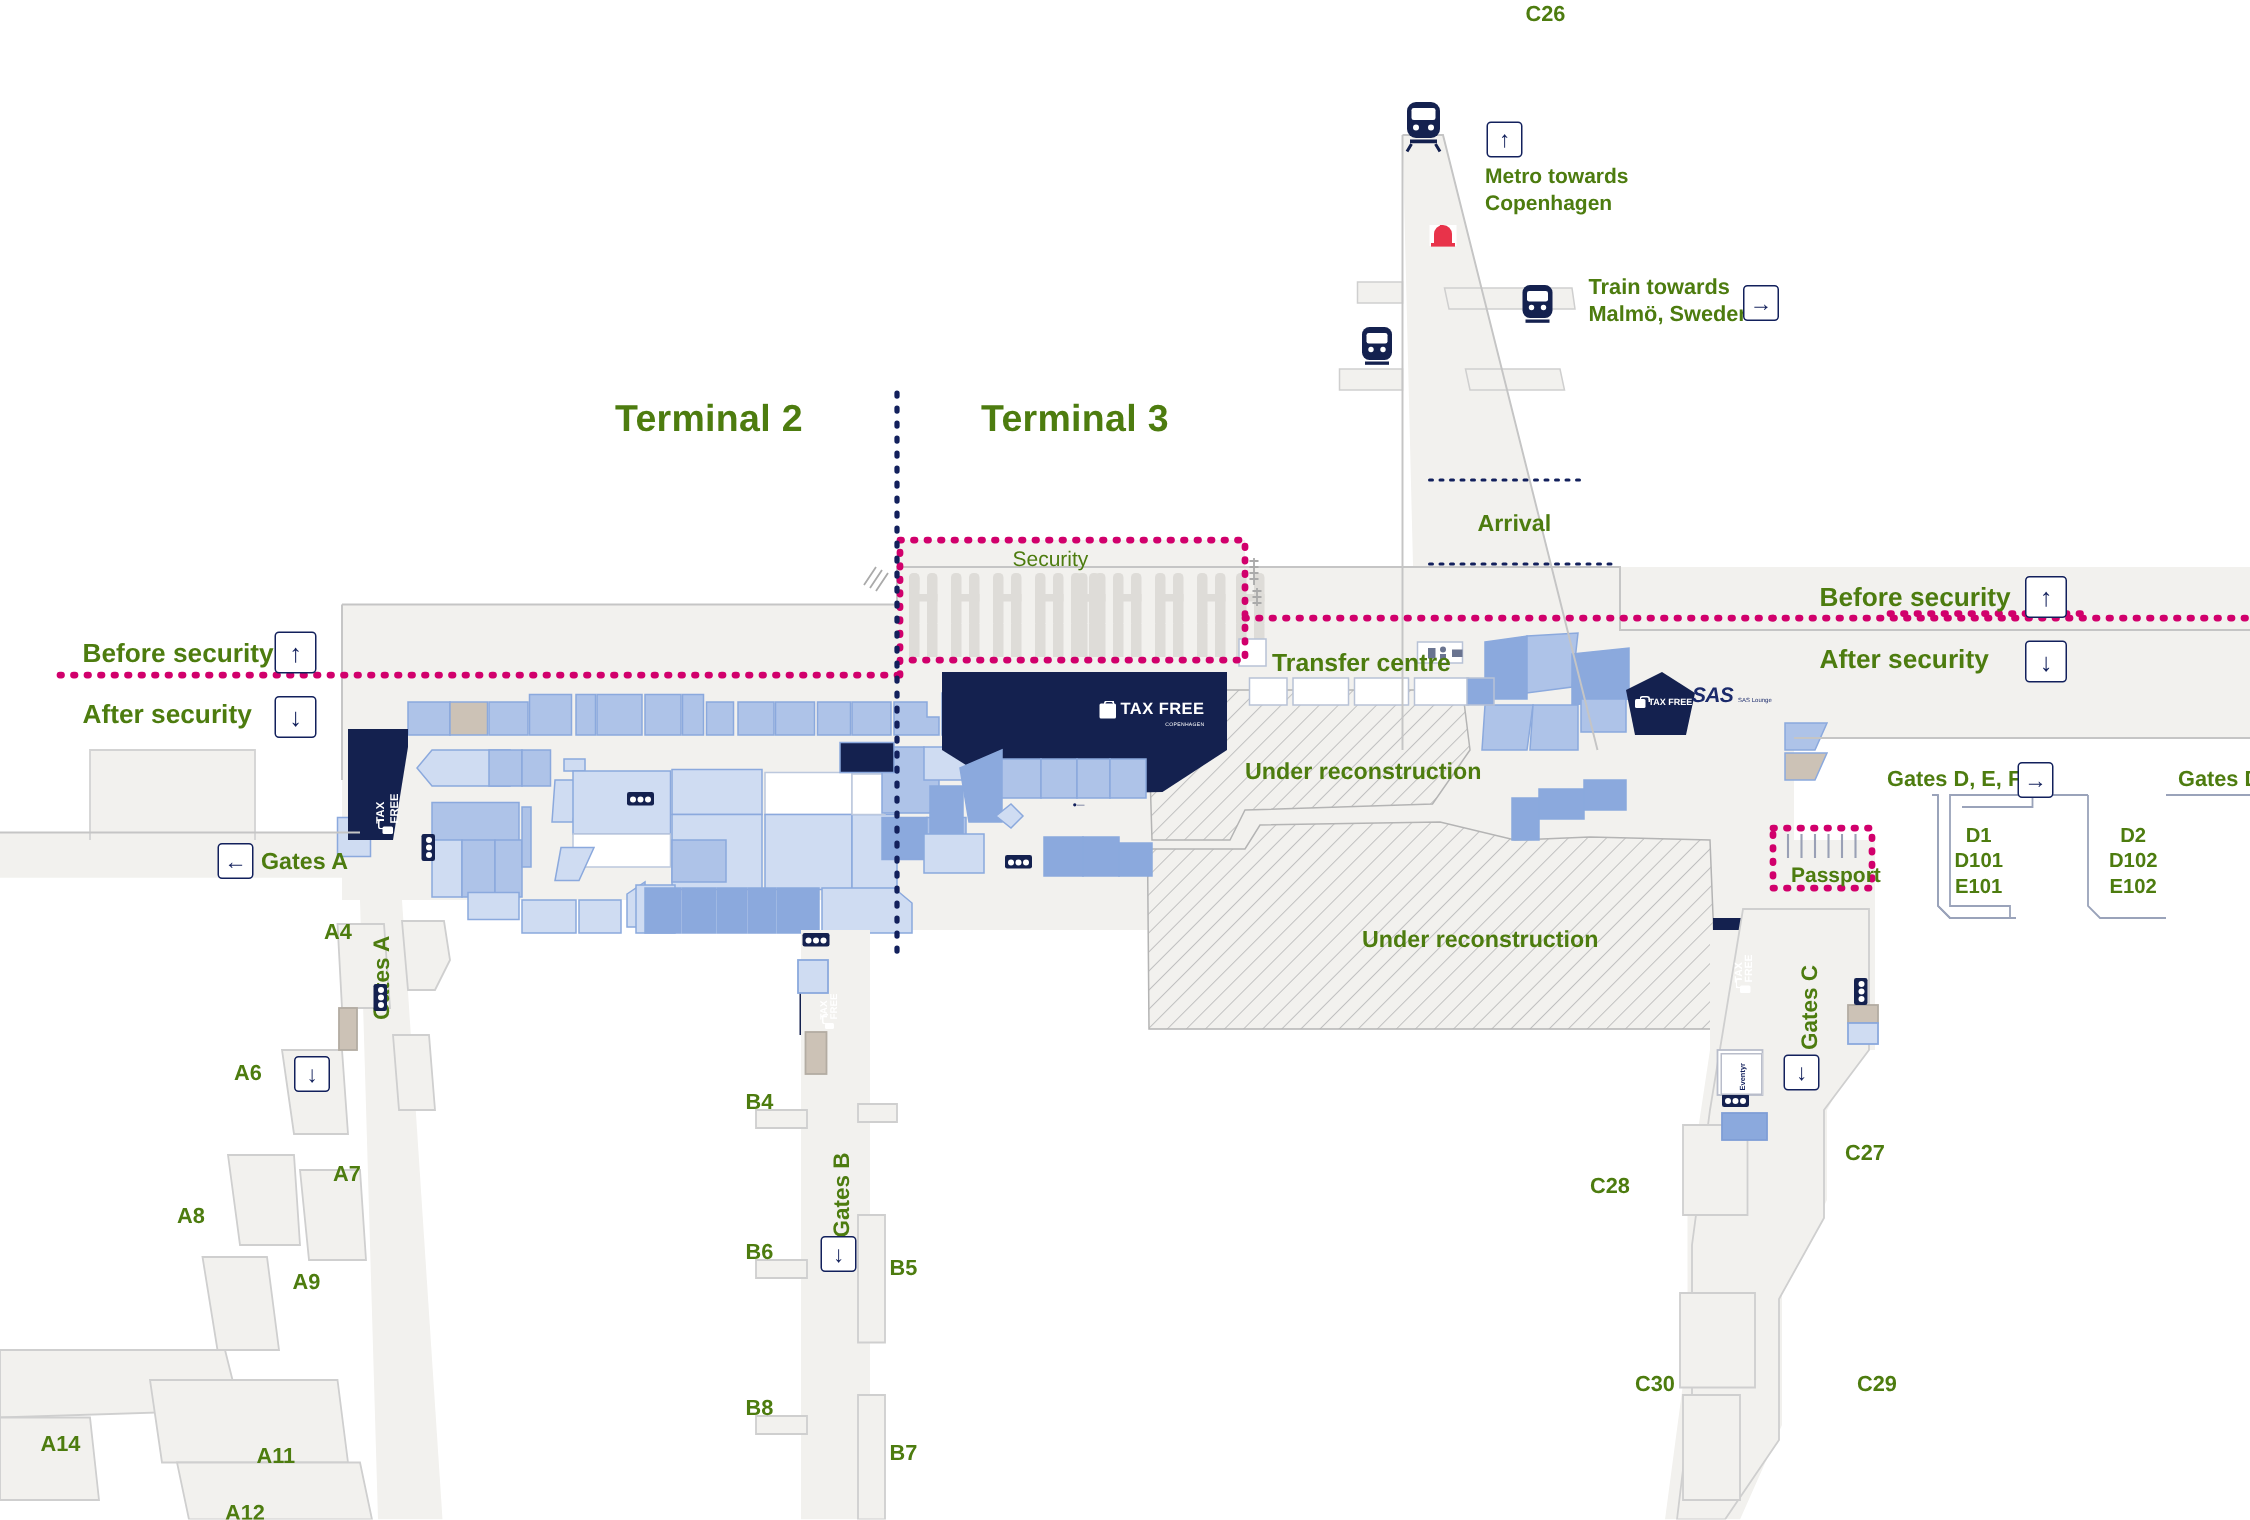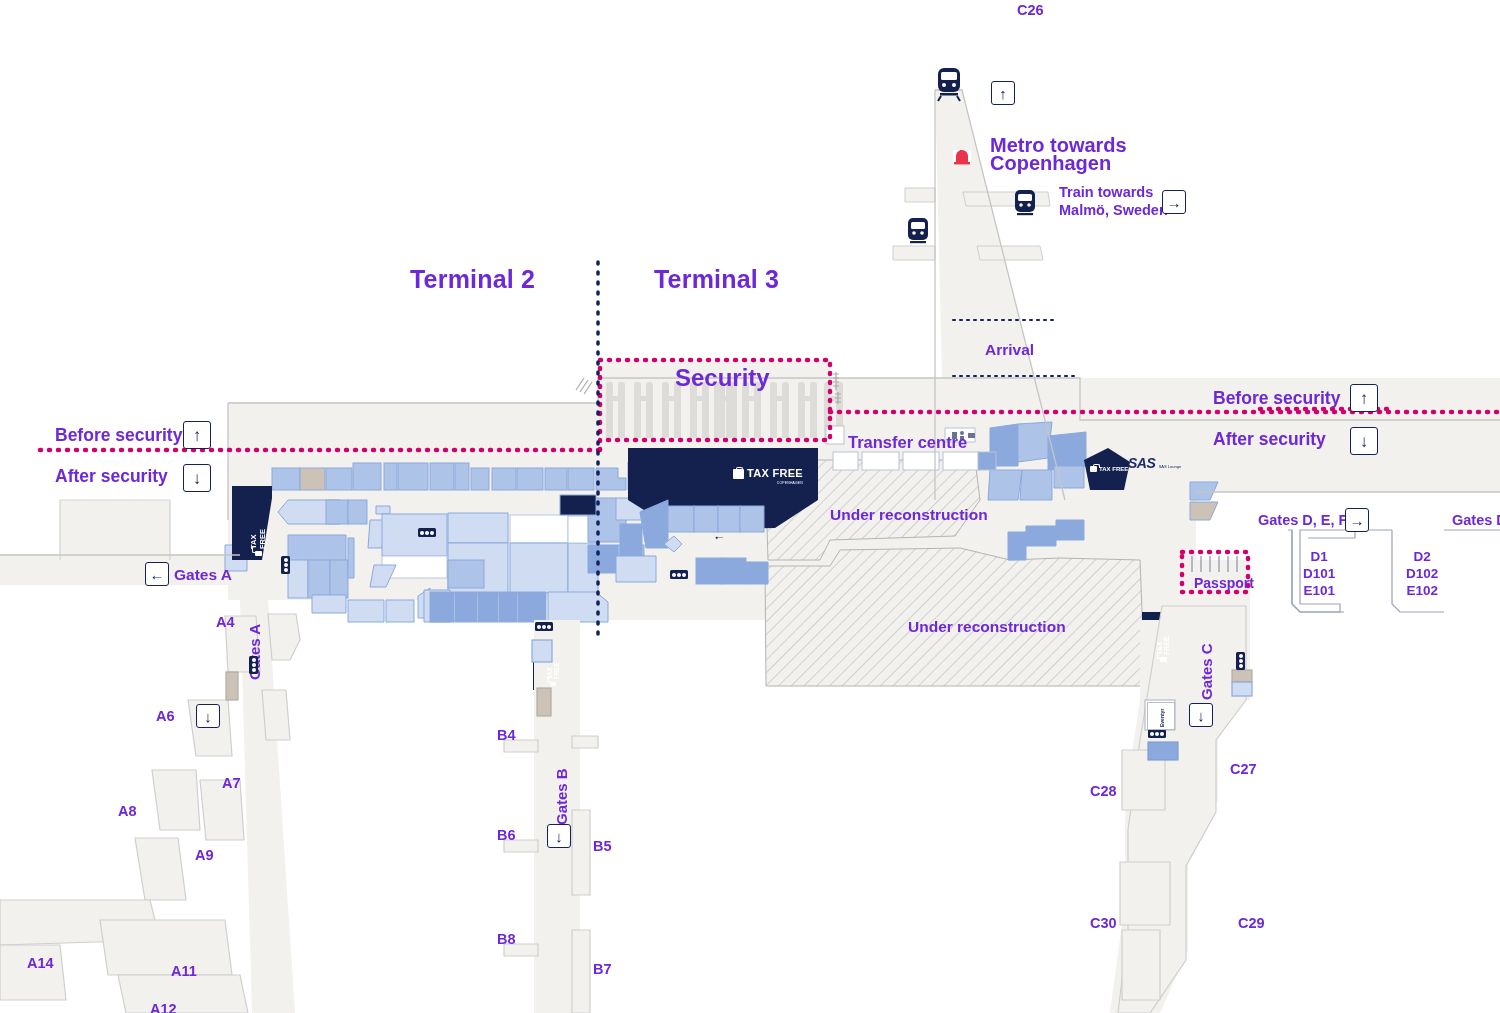--- a/index.html
+++ b/index.html
@@ -1,26 +1,26 @@
 <!DOCTYPE html>
 <html><head>
 <meta charset="utf-8">
 <style>
   html,body{margin:0;padding:0;background:#ffffff;}
   body{width:1500px;height:1013px;position:relative;overflow:hidden;
        font-family:"Liberation Sans","DejaVu Sans",sans-serif;
        color:#12205c;}
   #map{position:absolute;left:0;top:0;width:1500px;height:1013px;}
-  .lbl{position:absolute;color:#6d28d9;font-weight:bold;white-space:nowrap;}
+  .lbl{position:absolute;color:#4d7c0f;font-weight:bold;white-space:nowrap;}
   .terminal-title{font-size:25px;font-weight:bold;letter-spacing:.2px;}
   .gate-lbl{font-size:14.5px;font-weight:bold;}
   .gate-lbl-sm{font-size:13.5px;font-weight:bold;text-align:center;}
   .big-lbl{font-size:16px;font-weight:bold;}
   .med-lbl{font-size:15px;font-weight:bold;}
-  .sec-lbl{font-size:24px;font-weight:bold;}
+  .sec-lbl{font-size:14px;font-weight:normal;}
   .rot90{transform:rotate(-90deg);transform-origin:0 0;}
   .arrow-box{position:absolute;width:26px;height:26px;border:1.6px solid #12205c;
        border-radius:3px;background:#fff;display:flex;align-items:center;
        justify-content:center;color:#12205c;font-size:17px;line-height:1;}
   .arrow-box.sm{width:22px;height:22px;font-size:15px;}
   .taxfree{position:absolute;background:#14214f;display:flex;align-items:center;
        justify-content:center;}
   .tf-inner{display:flex;align-items:center;gap:3px;color:#fff;}
   .tf-txt{font-size:11px;font-weight:bold;letter-spacing:.3px;line-height:1;}
   .tf-sub{font-size:3.4px;letter-spacing:.2px;display:block;text-align:right;}
@@ -413,21 +413,21 @@
 
 <div class="lbl big-lbl" style="left:1213px;top:388px;font-size:17.5px;">Before security</div>
 <div class="arrow-box" style="left:1350px;top:384px;">
     <span>↑</span>
   </div>
 <div class="lbl big-lbl" style="left:1213px;top:429px;font-size:17.5px;">After security</div>
 <div class="arrow-box" style="left:1350px;top:427px;">
     <span>↓</span>
   </div>
 
-<div class="lbl" style="left:990px;top:108px;font-size:20px;line-height:18px;margin-top:28px;">
+<div class="lbl" style="left:990px;top:108px;font-size:14px;line-height:18px;">
   <div>Metro towards</div>
   <div>Copenhagen</div>
 </div>
 <div class="arrow-box sm" style="left:991px;top:81px;">
     <span>↑</span>
   </div>
 
 <div class="lbl" style="left:1059px;top:183px;font-size:14.5px;line-height:18px;">
   <div>Train towards</div>
   <div>Malmö, Sweden</div>
@@ -475,21 +475,21 @@
 <div class="lbl gate-lbl" style="left:195px;top:847px;">A9</div>
 <div class="lbl gate-lbl" style="left:171px;top:939px;margin-top:24px;">A11</div>
 <div class="lbl gate-lbl" style="left:27px;top:955px;">A14</div>
 <div class="lbl gate-lbl" style="left:150px;top:1001px;">A12</div>
 <div class="lbl gate-lbl" style="left:497px;top:727px;">B4</div>
 <div class="lbl gate-lbl" style="left:593px;top:838px;">B5</div>
 <div class="lbl gate-lbl" style="left:497px;top:827px;">B6</div>
 <div class="lbl gate-lbl" style="left:593px;top:961px;">B7</div>
 <div class="lbl gate-lbl" style="left:497px;top:931px;">B8</div>
 <div class="lbl gate-lbl" style="left:1230px;top:761px;">C27</div>
-<div class="lbl gate-lbl" style="left:1090px;top:783px;">C28</div>
+<div class="lbl gate-lbl" style="left:1060px;top:783px;">C28</div>
 <div class="lbl gate-lbl" style="left:1238px;top:915px;">C29</div>
 <div class="lbl gate-lbl" style="left:1090px;top:915px;">C30</div>
 
 <div class="lbl gate-lbl-sm" style="left:1303px;top:548px;line-height:17px;">
   <div>D1</div>
   <div>D101</div>
   <div>E101</div>
 </div>
 <div class="lbl gate-lbl-sm" style="left:1406px;top:548px;line-height:17px;">
   <div>D2</div>

